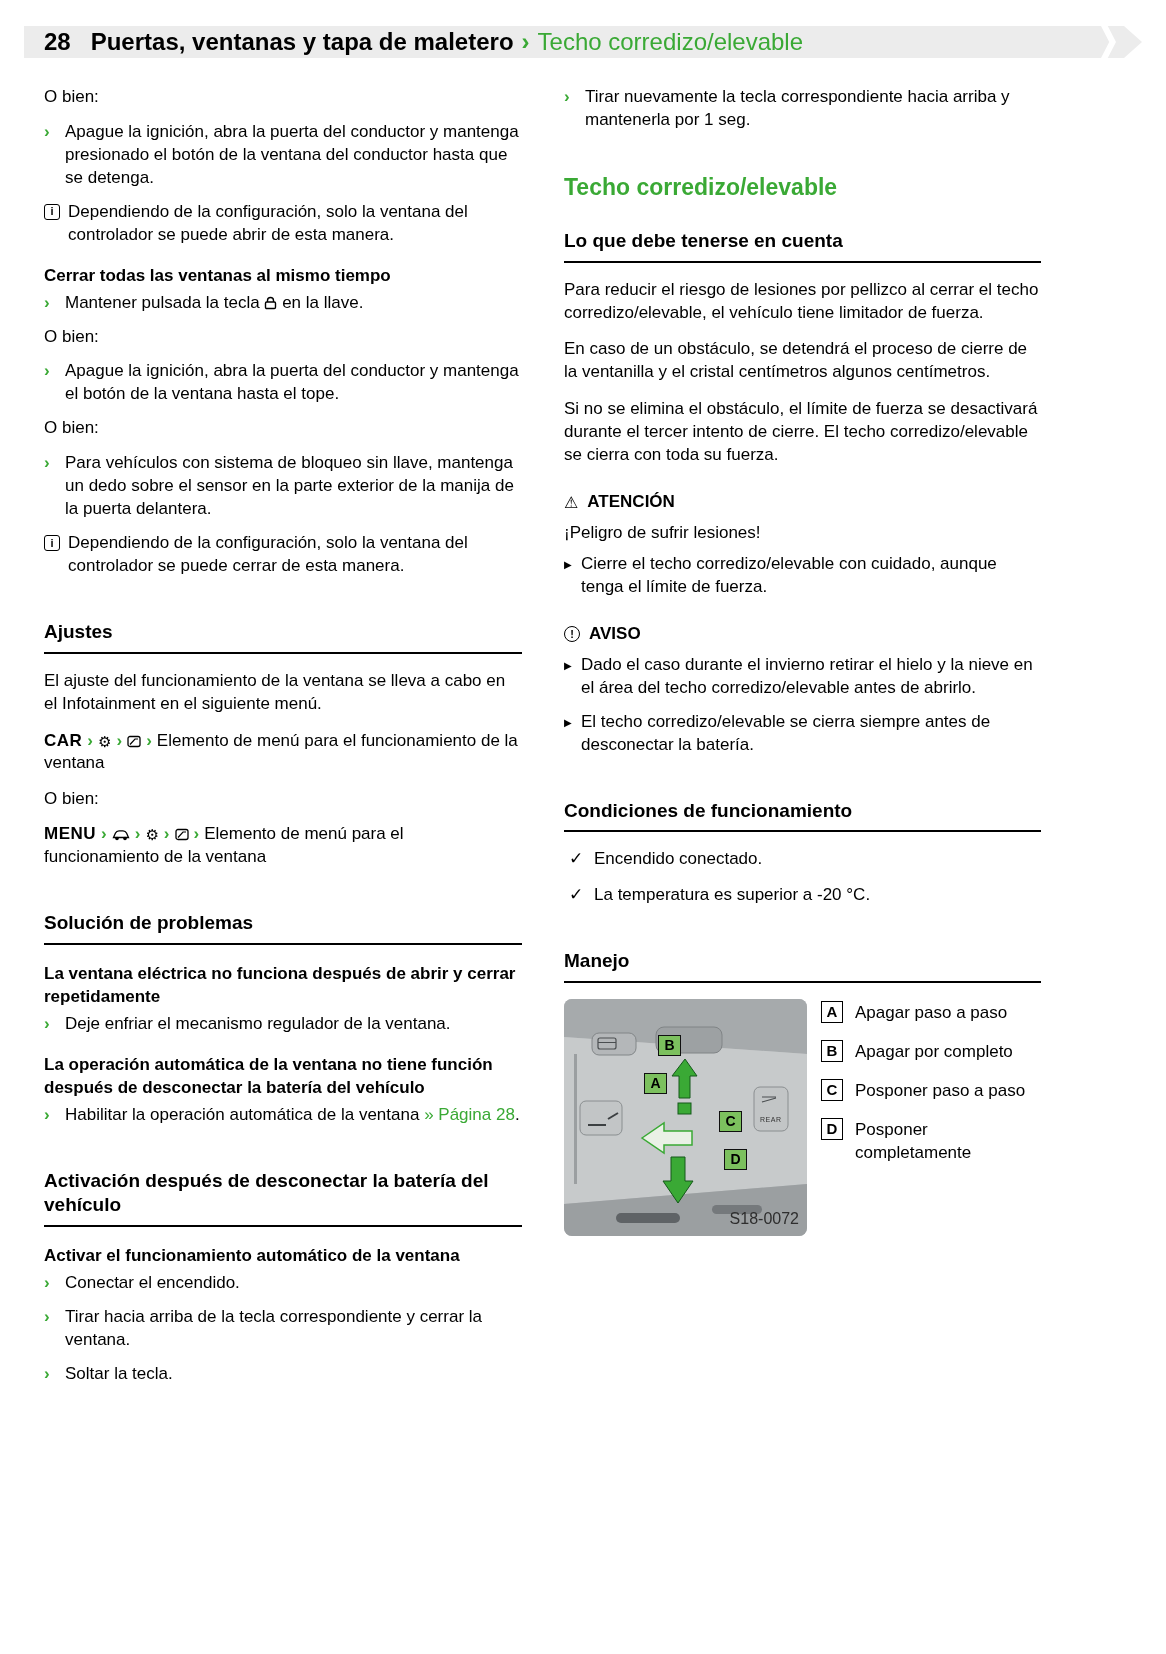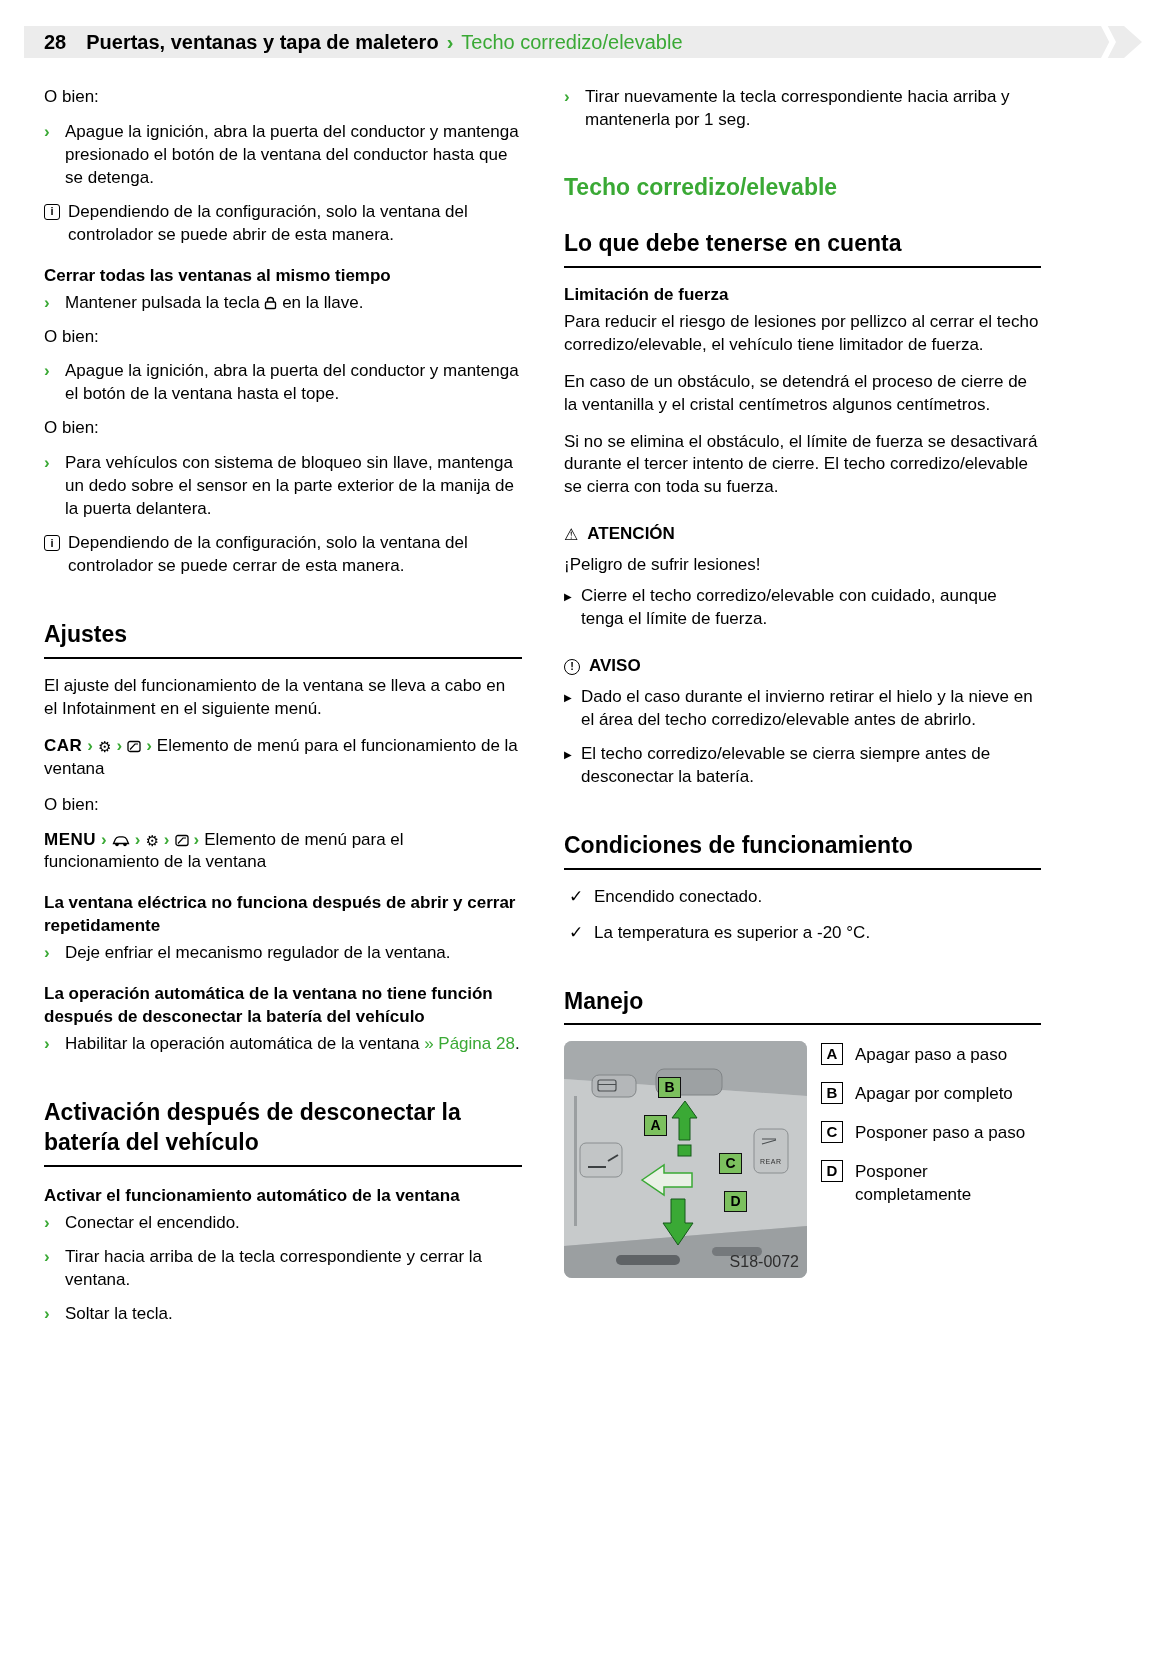--- a/index.html
+++ b/index.html
@@ -6,21 +6,21 @@
   html,body { margin:0; padding:0; }
   body {
     width:1166px; height:1654px; background:#ffffff; color:#000;
     font-family:"Liberation Sans", sans-serif; font-size:17px; line-height:1.35;
   }
   :root { --accent:#3aa935; }
 
   
   .header-band {
     position:relative; margin:26px 24px 0 24px; height:32px; background:#ececec;
-    display:flex; align-items:center; padding-left:20px; font-size:20px;
+    display:flex; align-items:center; padding-left:20px; font-size:24px;
     clip-path:polygon(0 0, calc(100% - 18px) 0, 100% 50%, calc(100% - 18px) 100%, 0 100%);
   }
   .band-chevron {
     position:absolute; right:26px; top:0; height:100%; width:15px; background:#ffffff;
     clip-path:polygon(0 0, 45% 0, 100% 50%, 45% 100%, 0 100%, 55% 50%);
   }
   .page-num { font-weight:bold; margin-right:20px; }
   .band-title { font-weight:bold; }
   .band-sep { color:var(--accent); font-weight:bold; margin:0 8px; }
   .band-section { color:var(--accent); }
@@ -38,21 +38,21 @@
 
   .note { display:flex; margin:2px 0 15px; }
   .info-icon {
     flex:none; width:16px; height:16px; border:1.4px solid #000; border-radius:3px;
     font-size:11px; font-weight:bold; display:flex; align-items:center; justify-content:center;
     margin:3px 8px 0 0;
   }
 
   .subhead { font-weight:bold; font-size:17px; margin:18px 0 4px; line-height:1.35; }
   .rule-heading {
-    font-size:23px; font-weight:bold; padding-bottom:7px; border-bottom:2px solid #000;
+    font-size:19px; font-weight:bold; padding-bottom:7px; border-bottom:2px solid #000;
     margin:42px 0 16px; line-height:1.3;
   }
   .rule-heading.tight { margin-top:26px; }
   .green-heading { color:var(--accent); font-size:23px; font-weight:bold; margin:40px 0 4px; }
 
   .menu-line { margin:0 0 13px; }
   .menu-strong { font-weight:bold; letter-spacing:.5px; }
   .sep { color:var(--accent); font-weight:bold; margin:0 5px; }
   .inline-icon { display:inline-block; vertical-align:-2px; }
   .gear { font-size:15px; vertical-align:-1px; }
@@ -167,20 +167,21 @@
       <span class="menu-strong">MENU</span><span class="sep">›</span><svg class="inline-icon" width="18" height="12" viewBox="0 0 18 12">
           <path d="M1.5 8.5 L3.5 4 Q4.5 1.8 7 1.8 L11 1.8 Q13.5 1.8 14.5 4 L16.5 8.5 Z" fill="none" stroke="#000" stroke-width="1.3"></path>
           <circle cx="5" cy="9.5" r="1.8" fill="#000"></circle>
           <circle cx="13" cy="9.5" r="1.8" fill="#000"></circle>
         </svg><span class="sep">›</span><span class="gear">⚙</span><span class="sep">›</span><svg class="inline-icon" width="14" height="13" viewBox="0 0 14 13">
           <rect x="1" y="1.5" width="12" height="10" rx="2" fill="none" stroke="#000" stroke-width="1.3"></rect>
           <path d="M3 9.5 L8 4 H11" fill="none" stroke="#000" stroke-width="1.2"></path>
         </svg><span class="sep">›</span><span>Elemento de menú para el funcionamiento de la ventana</span>
     </p>
 
+    <h2 class="rule-heading">Solución de problemas</h2>
 
     <h3 class="subhead">La ventana eléctrica no funciona después de abrir y cerrar repetidamente</h3>
 
     <div class="bitem">
       <span class="bullet">›</span>
       <span class="btext">Deje enfriar el mecanismo regulador de la ventana.</span>
     </div>
 
     <h3 class="subhead">La operación automática de la ventana no tiene función después de desconectar la batería del vehículo</h3>
 
@@ -215,21 +216,20 @@
 
     <div class="bitem">
       <span class="bullet">›</span>
       <span class="btext">Tirar nuevamente la tecla correspondiente hacia arriba y mantenerla por 1 seg.</span>
     </div>
 
     <h1 class="green-heading">Techo corredizo/elevable</h1>
 
     <h2 class="rule-heading tight">Lo que debe tenerse en cuenta</h2>
 
-    <h3 class="subhead" style="margin-top:8px">Limitación de fuerza</h3>
     <p class="p">Para reducir el riesgo de lesiones por pellizco al cerrar el techo corredizo/elevable, el vehículo tiene limitador de fuerza.</p>
     <p class="p">En caso de un obstáculo, se detendrá el proceso de cierre de la ventanilla y el cristal centímetros algunos centímetros.</p>
     <p class="p">Si no se elimina el obstáculo, el límite de fuerza se desactivará durante el tercer intento de cierre. El techo corredizo/elevable se cierra con toda su fuerza.</p>
 
     <div class="warn-head">
       <span class="warn-glyph">⚠</span>
       <span>ATENCIÓN</span>
     </div>
     <p class="p" style="margin-bottom:8px">¡Peligro de sufrir lesiones!</p>
     <div class="tri-item">

